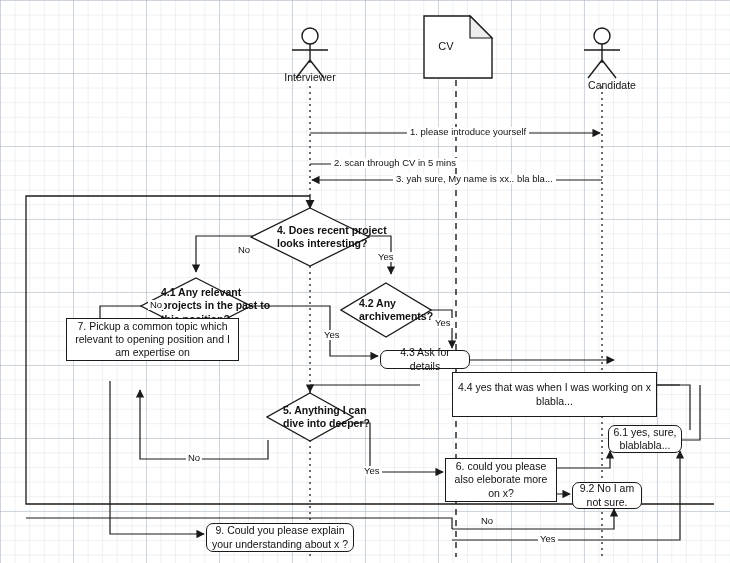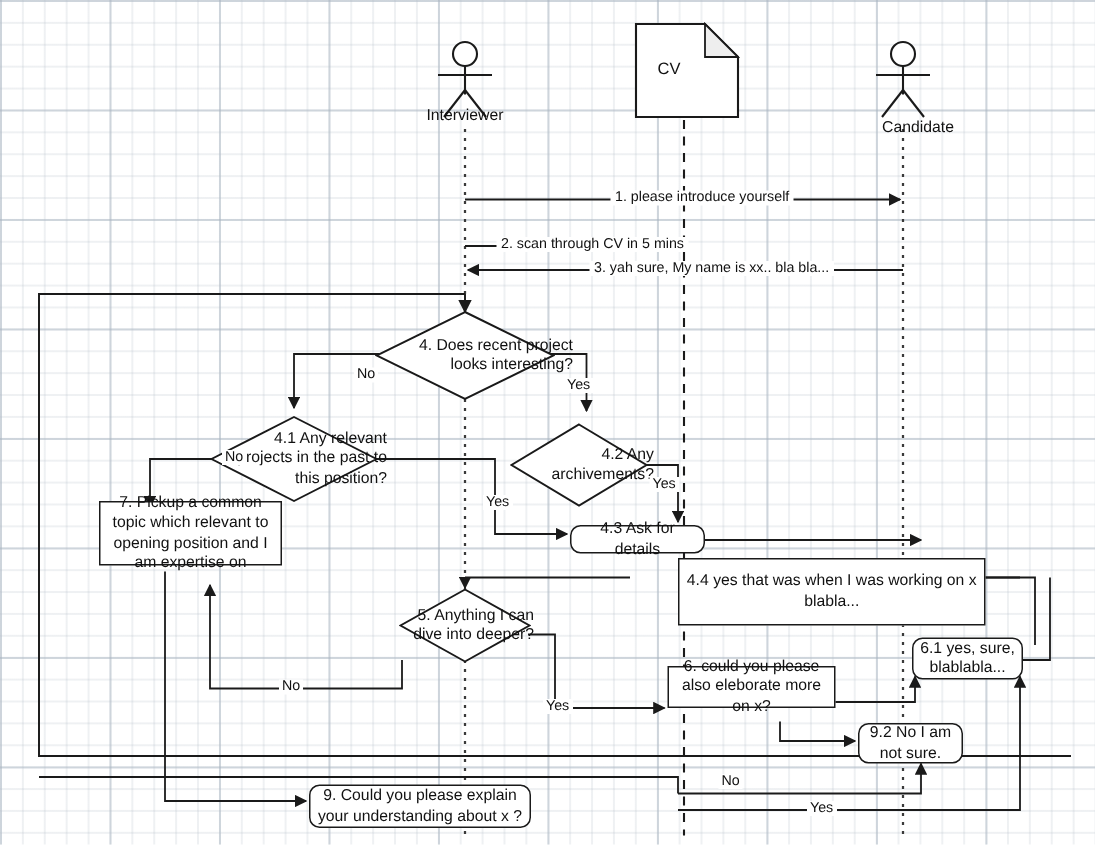--- a/index.html
+++ b/index.html
@@ -37,24 +37,25 @@
     text-align:center;
     font-size:10.5px;color:#111;
     line-height:1.25;
     padding:2px 4px;
   }
   .rounded{border-radius:7px;}
 
   
   .diamond{position:absolute;}
   .diamond .dlabel{
-    position:absolute;left:0;top:0;width:100%;height:100%;
+    position:absolute;left:15px;top:0;width:100%;height:100%;
     display:flex;align-items:center;justify-content:center;
-    text-align:right;font-size:10.5px;color:#111;line-height:1.25;
+    text-align:left;font-size:10.5px;color:#111;line-height:1.25;
     pointer-events:none;
+    font-weight:bold;
   }
 
   
   .actor-label{
     position:absolute;text-align:center;font-size:10.5px;color:#111;
     white-space:nowrap;
   }
   .doc-label{
     position:absolute;font-size:11px;color:#111;text-align:center;
   }
@@ -185,36 +186,36 @@
   <div class="elabel" style="left:322px;top:330px;">Yes</div>
 
   <div class="diamond" style="left:340px;top:282px;width:92px;height:56px;">
     <svg width="92" height="56" viewBox="0 0 92 56">
       <polygon points="46,1 91,28 46,55 1,28" fill="#ffffff" stroke="#1a1a1a" stroke-width="1.3"></polygon>
     </svg>
     <div class="dlabel" style="padding:0 4px;">4.2 Any archivements?</div>
   </div>
   <div class="elabel" style="left:433px;top:318px;">Yes</div>
 
-  <div class="node boxnode" style="left:66px;top:334px;width:122px;height:43px;text-align:center;">7. Pickup a common topic which relevant to opening position and I am expertise on</div>
+  <div class="node boxnode" style="left:66px;top:318px;width:173px;height:43px;text-align:center;">7. Pickup a common topic which relevant to opening position and I am expertise on</div>
 
   <div class="node boxnode rounded" style="left:380px;top:350px;width:90px;height:19px;">4.3 Ask for details</div>
 
   <div class="node boxnode" style="left:420px;top:372px;width:205px;height:45px;margin-left:32px;">4.4 yes that was when I was working on x blabla...</div>
 
   <div class="diamond" style="left:266px;top:392px;width:88px;height:50px;">
     <svg width="88" height="50" viewBox="0 0 88 50">
       <polygon points="44,1 87,25 44,49 1,25" fill="#ffffff" stroke="#1a1a1a" stroke-width="1.3"></polygon>
     </svg>
     <div class="dlabel" style="padding:0 2px;">5. Anything I can dive into deeper?</div>
   </div>
   <div class="elabel" style="left:186px;top:453px;">No</div>
   <div class="elabel" style="left:362px;top:466px;">Yes</div>
 
-  <div class="node boxnode" style="left:445px;top:444px;width:112px;height:28px;">6. could you please also eleborate more on x?</div>
+  <div class="node boxnode" style="left:445px;top:458px;width:112px;height:44px;">6. could you please also eleborate more on x?</div>
 
   <div class="node boxnode rounded" style="left:608px;top:425px;width:74px;height:28px;">6.1 yes, sure, blablabla...</div>
 
   <div class="node boxnode rounded" style="left:572px;top:482px;width:70px;height:27px;">9.2 No I am not sure.</div>
 
   <div class="node boxnode rounded" style="left:206px;top:523px;width:148px;height:29px;">9. Could you please explain your understanding about x ?</div>
   <div class="elabel" style="left:479px;top:516px;">No</div>
   <div class="elabel" style="left:538px;top:534px;">Yes</div>
 
 </div>

